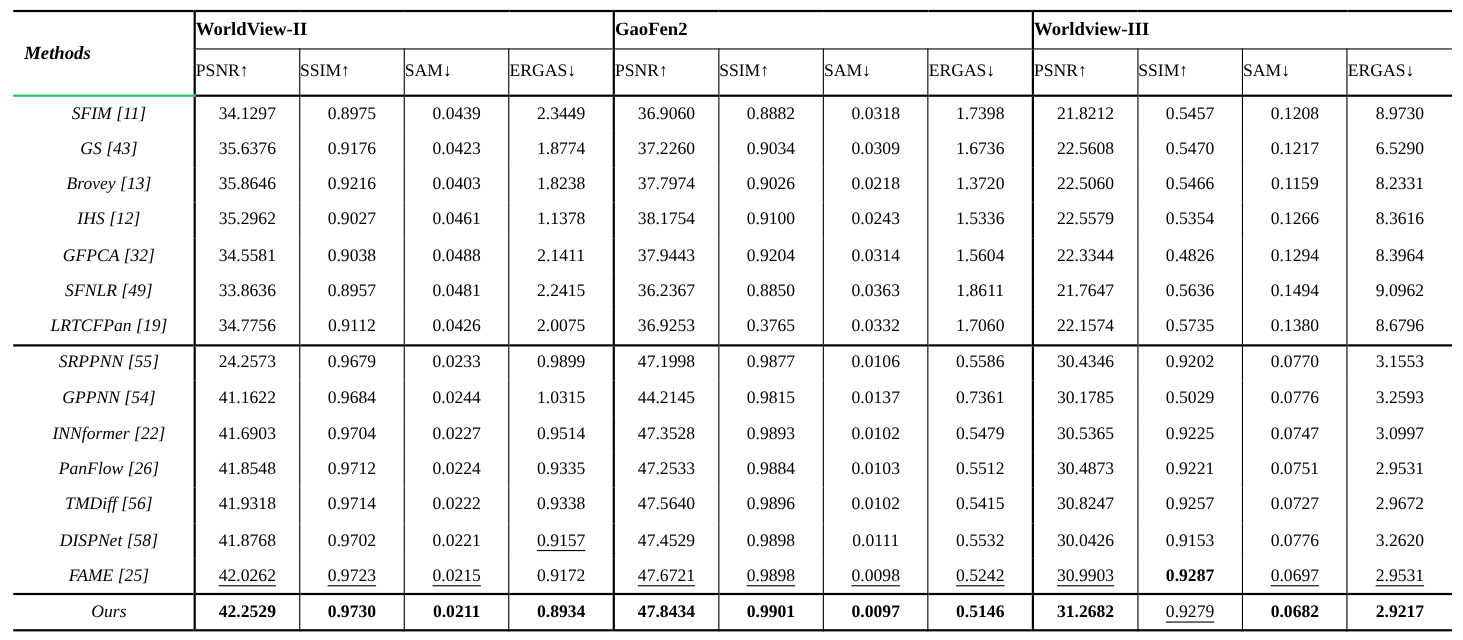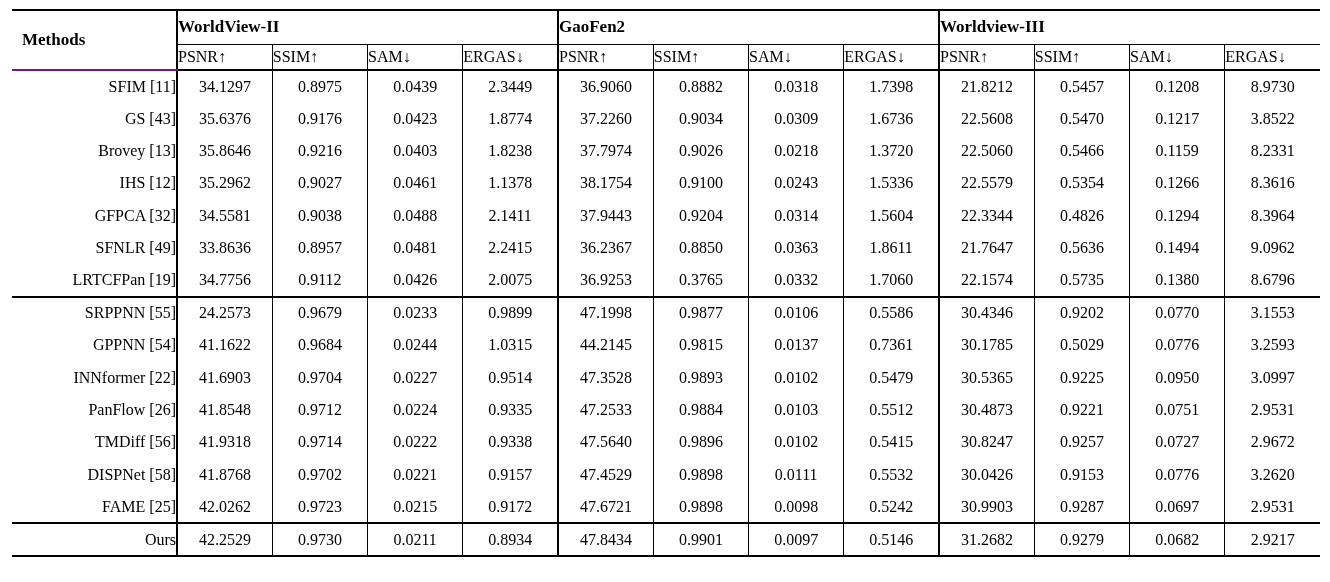--- a/index.html
+++ b/index.html
@@ -17,48 +17,49 @@
     width: 1308px;
     table-layout: fixed;
     border-top: 2.5px solid #000;
     border-bottom: 2.5px solid #000;
   }
   thead th { font-weight: bold; height: 34px; text-align: left; padding: 0; }
   th.methods {
     text-align: left;
     padding-left: 10px;
     font-size: 17px;
-    border-bottom: 2px solid #701a75;
+    border-bottom: 2px solid #22c55e;
     vertical-align: middle;
+    font-style: italic;
   }
   th.group {
     font-size: 17px;
     border-bottom: 1px solid #000;
   }
   tr.metric-row th {
     font-weight: normal;
     font-size: 16px;
     border-bottom: 2px solid #000;
-    height: 26px;
+    height: 43px;
   }
   tbody td {
     height: 32.4px;
     text-align: center;
     font-size: 16px;
     padding: 0;
     vertical-align: middle;
     white-space: nowrap;
   }
-  td.method { text-align: right; padding-left: 10px; }
+  td.method { text-align: center; padding-left: 10px; font-style: italic; }
   .vthin  { border-left: 1px solid #000; }
   .vthick { border-left: 2px solid #000; }
   tr.section-start td { border-top: 2px solid #000; }
   tr.ours-start td    { border-top: 2px solid #000; }
-  .b { font-weight: normal; margin-left: 42px; }
-  .u { text-underline-offset: 4px; text-decoration-thickness: 1px; }
+  .b { font-weight: bold; margin-left: 42px; }
+  .u { text-decoration: underline; text-underline-offset: 4px; text-decoration-thickness: 1px; }
 </style>
 </head>
 <body>
 
 <div class="page">
   <table class="results">
     <colgroup>
         <col style="width: 165px;">
         <col>
         <col>
@@ -117,21 +118,21 @@
           <td class="vthin">0.9176</td>
           <td class="vthin">0.0423</td>
           <td class="vthin">1.8774</td>
           <td class="vthick">37.2260</td>
           <td class="vthin">0.9034</td>
           <td class="vthin">0.0309</td>
           <td class="vthin">1.6736</td>
           <td class="vthick">22.5608</td>
           <td class="vthin">0.5470</td>
           <td class="vthin">0.1217</td>
-          <td class="vthin">3.8522</td>
+          <td class="vthin">6.5290</td>
         </tr>
         <tr>
           <td class="method">Brovey [13]</td>
           <td class="vthick">35.8646</td>
           <td class="vthin">0.9216</td>
           <td class="vthin">0.0403</td>
           <td class="vthin">1.8238</td>
           <td class="vthick">37.7974</td>
           <td class="vthin">0.9026</td>
           <td class="vthin">0.0218</td>
@@ -236,21 +237,21 @@
           <td class="vthick">41.6903</td>
           <td class="vthin">0.9704</td>
           <td class="vthin">0.0227</td>
           <td class="vthin">0.9514</td>
           <td class="vthick">47.3528</td>
           <td class="vthin">0.9893</td>
           <td class="vthin">0.0102</td>
           <td class="vthin">0.5479</td>
           <td class="vthick">30.5365</td>
           <td class="vthin">0.9225</td>
-          <td class="vthin">0.0950</td>
+          <td class="vthin">0.0747</td>
           <td class="vthin">3.0997</td>
         </tr>
         <tr>
           <td class="method">PanFlow [26]</td>
           <td class="vthick">41.8548</td>
           <td class="vthin">0.9712</td>
           <td class="vthin">0.0224</td>
           <td class="vthin">0.9335</td>
           <td class="vthick">47.2533</td>
           <td class="vthin">0.9884</td>

